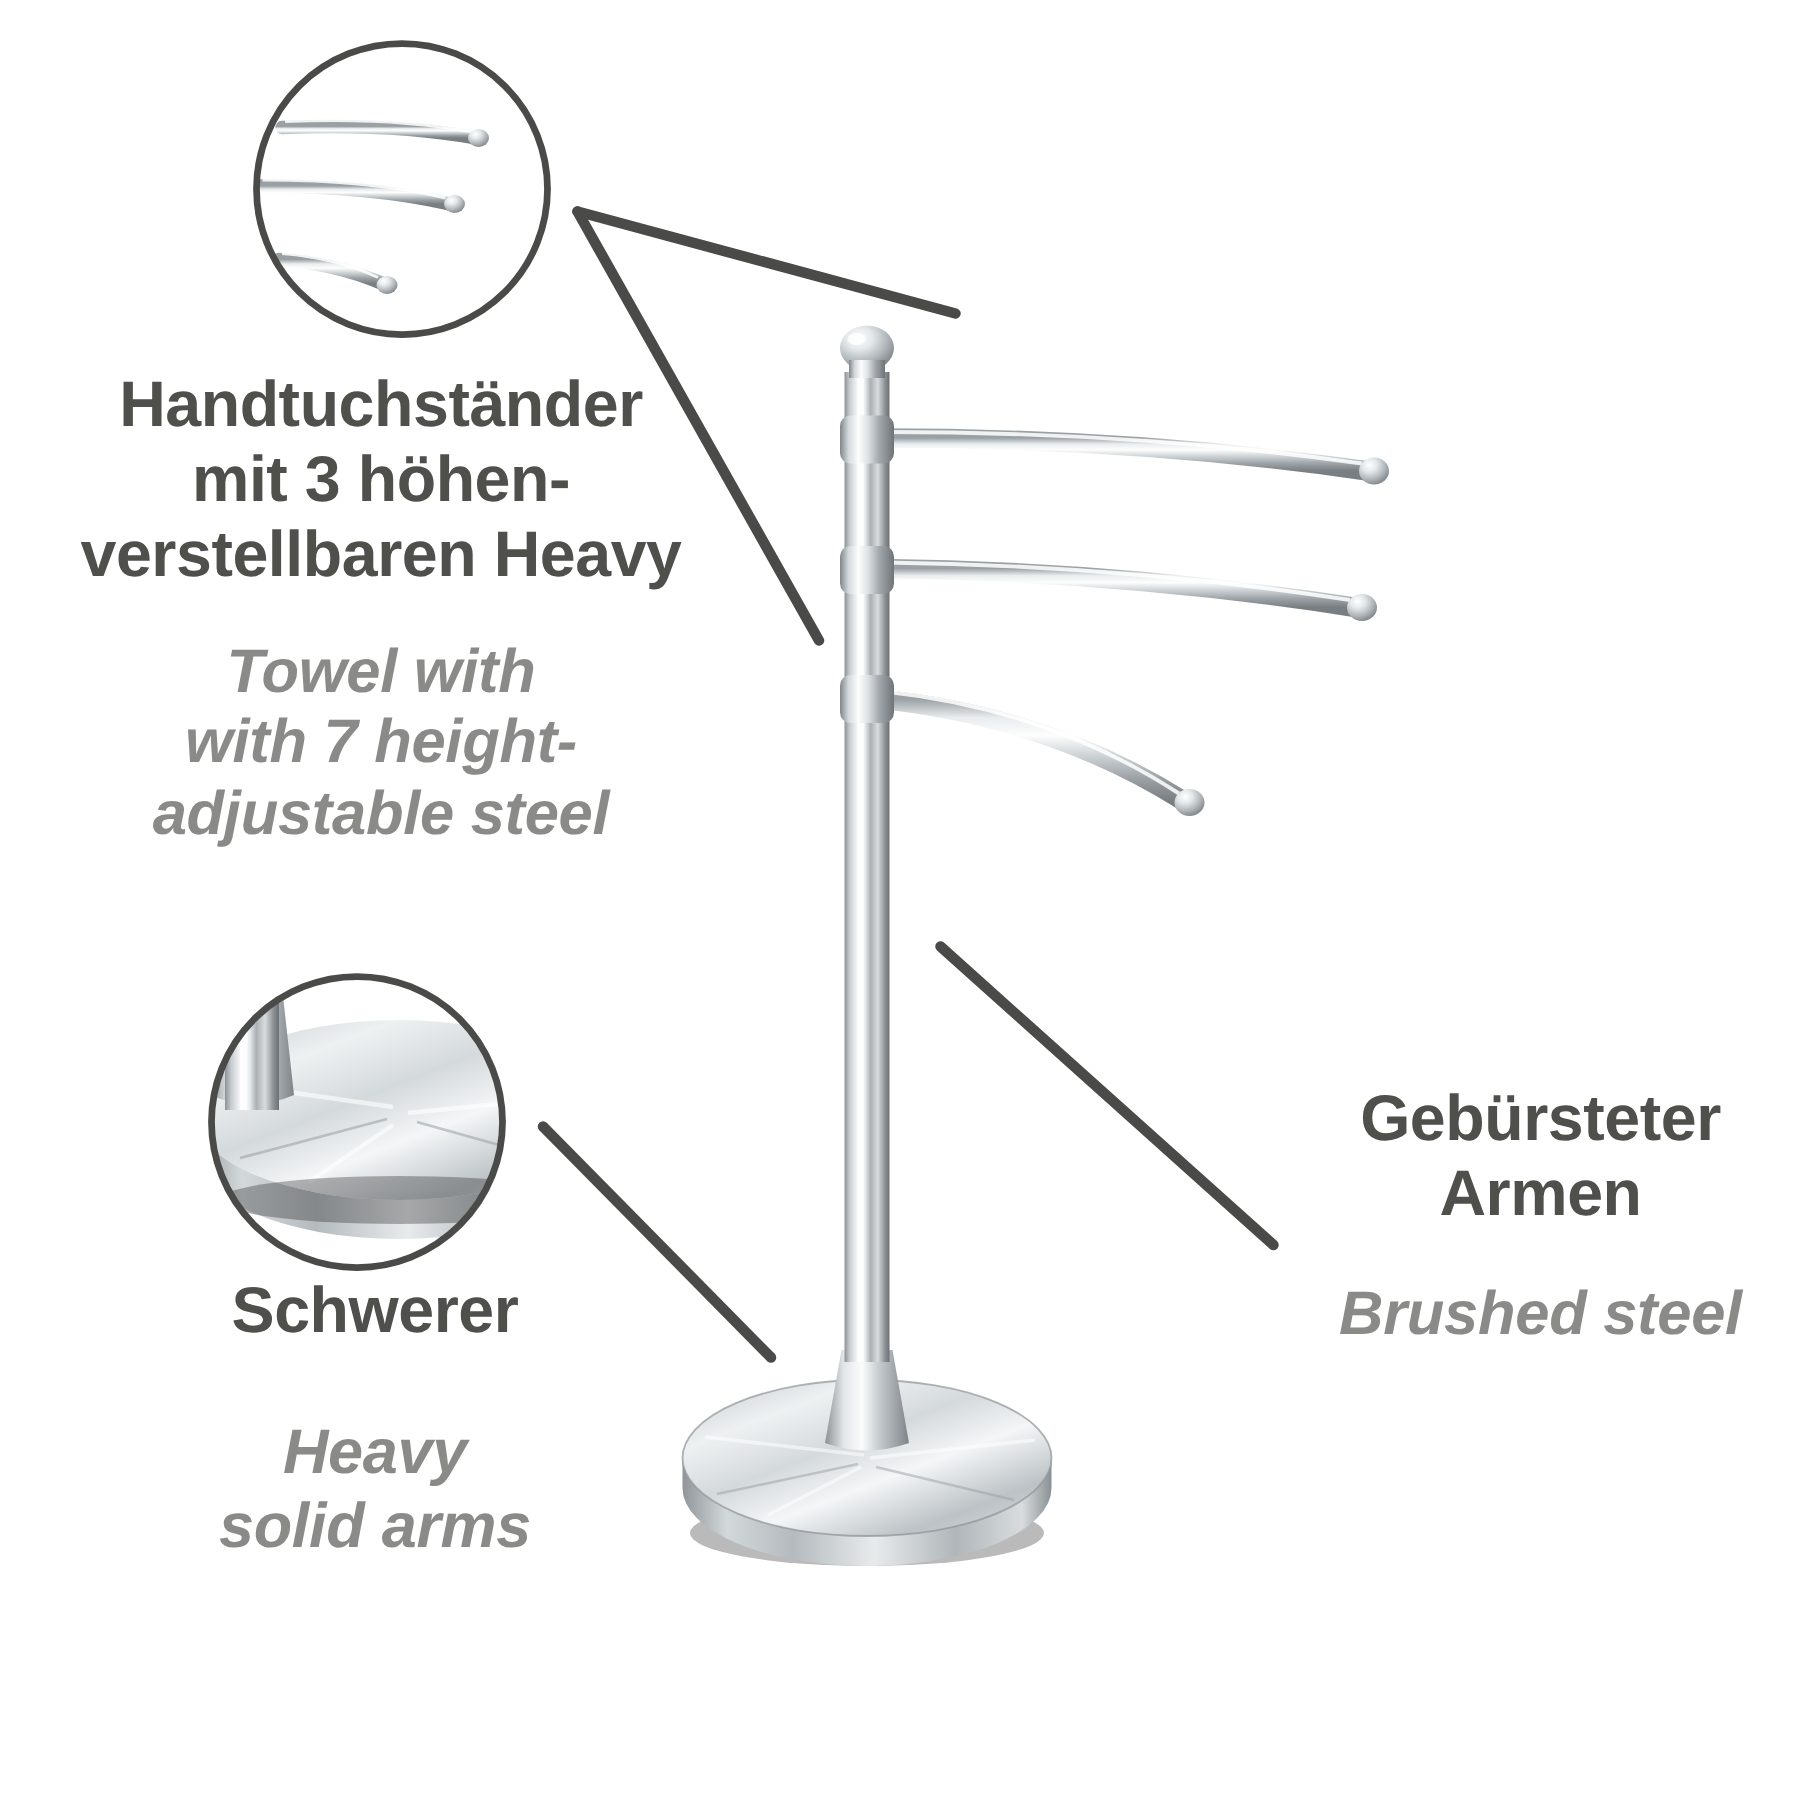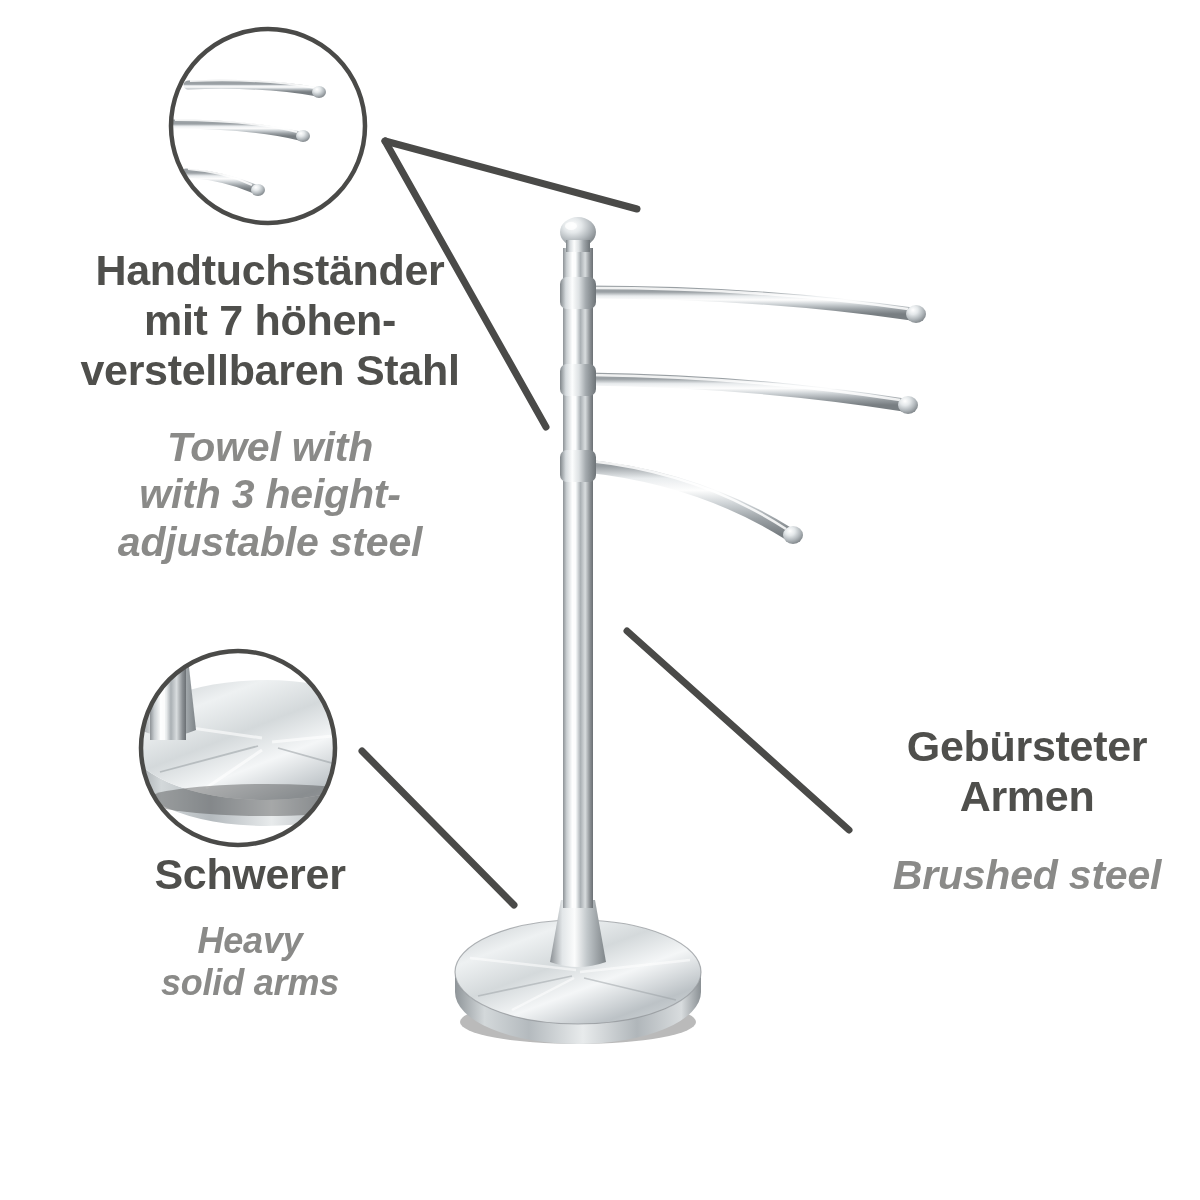--- a/index.html
+++ b/index.html
@@ -28,27 +28,27 @@
     letter-spacing: -0.3px;
   }
   .sub-en {
     color: #8a8a88;
     font-style: italic;
     font-weight: bold;
     line-height: 1.16;
     letter-spacing: -0.2px;
   }
 
-  #txt-arms      { left: 20px;  top: 246px; width: 500px; }
+  #txt-arms      { left: 4px;  top: 246px; width: 500px; }
   #txt-arms .head-de { font-size: 43px; }
   #txt-arms .sub-en  { font-size: 41px; margin-top: 28px; }
 
   #txt-base      { left: 20px;  top: 850px; width: 460px; }
   #txt-base .head-de { font-size: 43px; }
-  #txt-base .sub-en  { font-size: 36px; margin-top: 20px; }
+  #txt-base .sub-en  { font-size: 42px; margin-top: 44px; }
 
   #txt-steel     { left: 852px; top: 722px; width: 350px; }
   #txt-steel .head-de { font-size: 43px; }
   #txt-steel .sub-en  { font-size: 41px; margin-top: 30px; }
 
   
   #art {
     position: absolute;
     left: 0; top: 0;
     width: 1200px;
@@ -232,26 +232,26 @@
         <rect x="160" y="620" width="5" height="120" fill="#ffffff" opacity="0.7"></rect>
         <ellipse cx="266" cy="800" rx="120" ry="16" fill="#2a2a2a" opacity="0.35"></ellipse>
       </g>
       <circle cx="238" cy="748" r="97" fill="none" stroke="#4a4a48" stroke-width="4.5"></circle>
     </g>
   </svg>
 
   <div class="txt-block" id="txt-arms">
     <div class="head-de">
       <div>Handtuchständer</div>
-      <div>mit 7 höhen-</div>
-      <div>verstellbaren Stahl</div>
+      <div>mit 3 höhen-</div>
+      <div>verstellbaren Heavy</div>
     </div>
     <div class="sub-en">
       <div>Towel with</div>
-      <div>with 3 height-</div>
+      <div>with 7 height-</div>
       <div>adjustable steel</div>
     </div>
   </div>
 
   <div class="txt-block" id="txt-base">
     <div class="head-de">
       <div>Schwerer</div>
     </div>
     <div class="sub-en">
       <div>Heavy</div>

